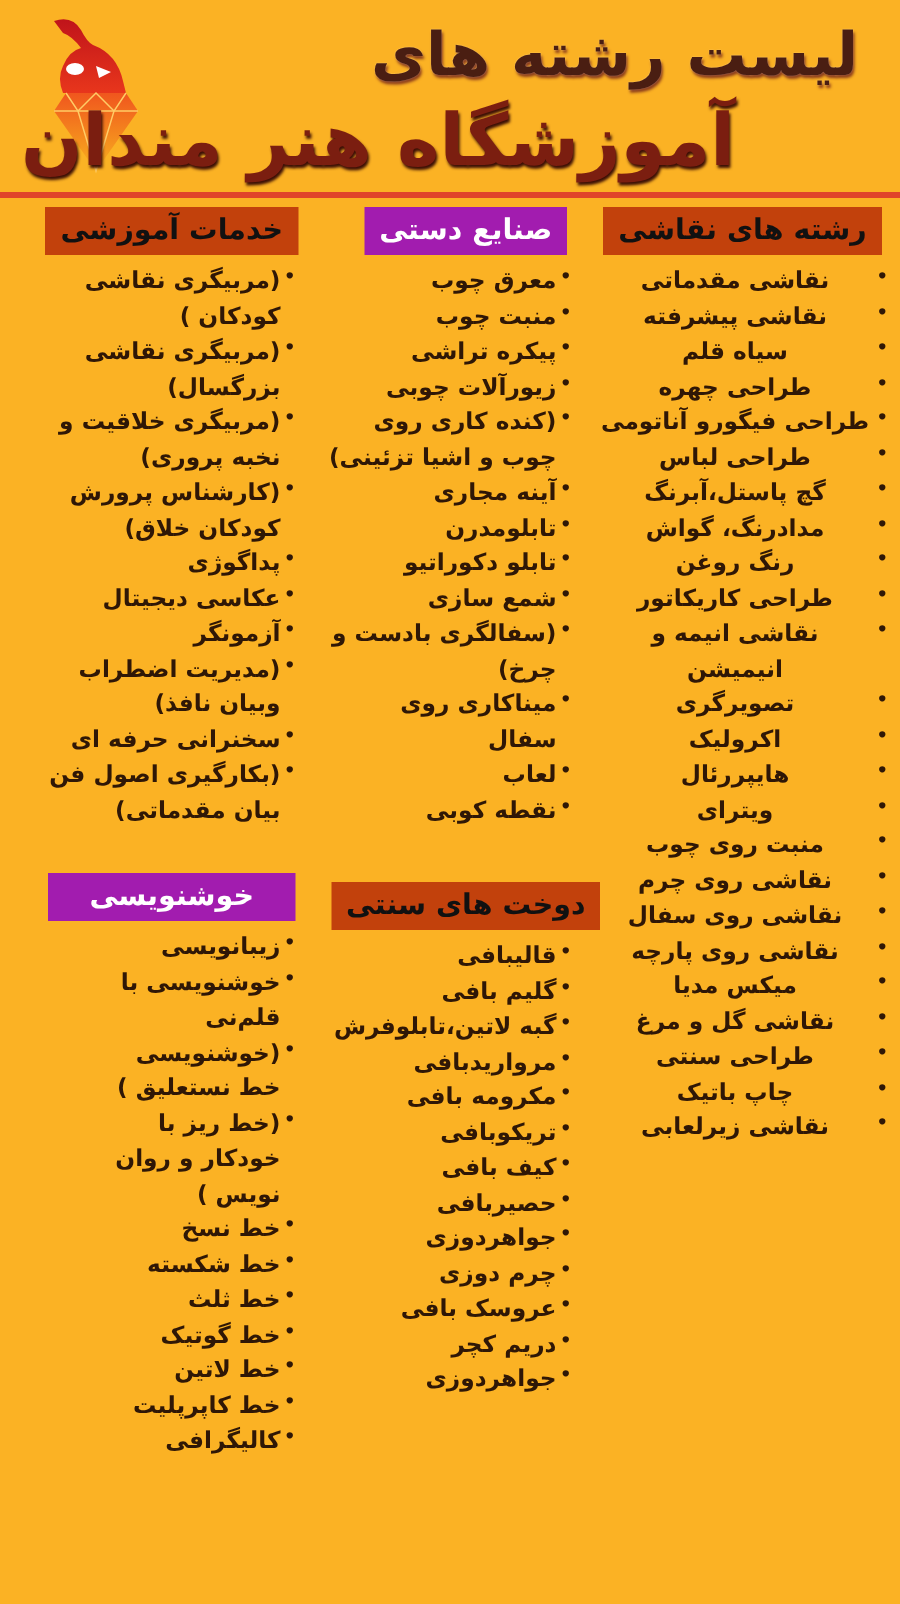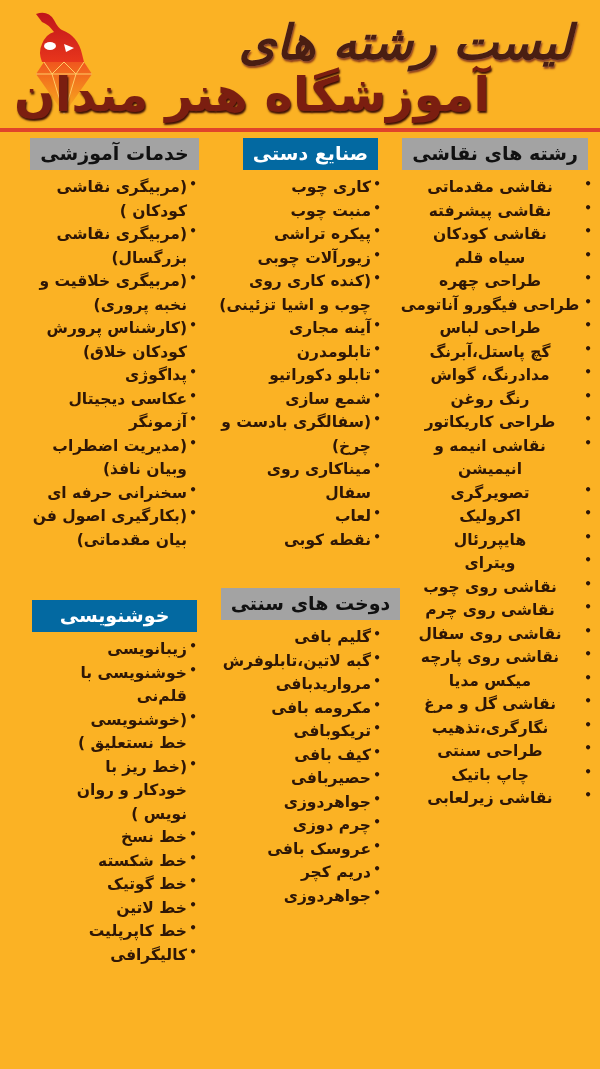--- a/index.html
+++ b/index.html
@@ -7,25 +7,24 @@
       width: 600px; height: 1069px; overflow: hidden;
       background: #FBB224;
       font-family: "DejaVu Sans", sans-serif;
       position: relative;
       direction: rtl;
       color: #2a1608;
     }
     .header { position: absolute; left: 0; top: 0; width: 600px; height: 130px; }
     .title-line1 {
       position: absolute; right: 28px; top: 14px;
-      font-size: 48px; font-weight: bold; letter-spacing: 1px;
+      font-size: 40px; font-weight: bold; letter-spacing: 1px;
       color: #4a1e12;
       text-shadow: 0 0 1px #fff6, 1px 2px 2px #8a3b1c;
       white-space: nowrap;
-      font-style: italic;
     }
     .title-line2 {
       position: absolute; right: 110px; top: 66px;
       font-size: 48px; font-weight: bold; letter-spacing: 1px;
       color: #7b1e10;
       text-shadow: 1px 2px 2px #3a0e06;
       white-space: nowrap;
     }
     .logo { position: absolute; left: 34px; top: 6px; width: 60px; height: 112px; }
     .divider { position: absolute; left: 0; top: 128px; width: 600px; height: 4px; background: #E0442A; }
@@ -34,22 +33,22 @@
     .col-right { right: 10px; width: 190px; margin-left: 36px; }
     .col-mid { right: 197px; width: 185px; }
     .col-left { left: 22px; width: 185px; }
 
     .head-box {
       display: inline-block;
       font-weight: bold; font-size: 19px;
       padding: 4px 10px 6px;
       white-space: nowrap;
     }
-    .head-white { background: #a3a3a3; color: #111; }
-    .head-red { background: #0369a1; color: #ffffff; }
+    .head-white { background: #c2410c; color: #111; }
+    .head-red { background: #a21caf; color: #ffffff; }
     .head-wrap { text-align: center; }
 
     ul.items { list-style: none; margin: 6px 0 0 0; padding: 0; }
     ul.items li {
       font-size: 15.5px; line-height: 23.5px;
       position: relative; padding-right: 8px;
       font-weight: bold; color: #2f1706;
     }
     ul.items li::before {
       content: "•"; position: absolute; right: -2px; top: -3px; font-size: 12px;
@@ -84,69 +83,68 @@
   <div class="title-line1">لیست رشته های</div>
   <div class="title-line2">آموزشگاه هنر مندان</div>
 </div>
 <div class="divider"></div>
 
 <div class="col col-right">
   <div class="head-wrap"><span class="head-box head-white">رشته های نقاشی</span></div>
   <ul class="items">
     <li>نقاشی مقدماتی</li>
     <li>نقاشی پیشرفته</li>
-    <li>نقاشی کودکان</li>
     <li>سیاه قلم</li>
     <li>طراحی چهره</li>
     <li>طراحی فیگورو آناتومی</li>
     <li>طراحی لباس</li>
     <li>گچ پاستل،آبرنگ</li>
     <li>مدادرنگ، گواش</li>
     <li>رنگ روغن</li>
     <li>طراحی کاریکاتور</li>
     <li>نقاشی انیمه و انیمیشن</li>
     <li>تصویرگری</li>
     <li>اکرولیک</li>
     <li>هایپررئال</li>
     <li>ویترای</li>
-    <li>نقاشی روی چوب</li>
+    <li>منبت روی چوب</li>
     <li>نقاشی روی چرم</li>
     <li>نقاشی روی سفال</li>
     <li>نقاشی روی پارچه</li>
     <li>میکس مدیا</li>
     <li>نقاشی گل و مرغ</li>
-    <li>نگارگری،تذهیب</li>
     <li>طراحی سنتی</li>
     <li>چاپ باتیک</li>
     <li>نقاشی زیرلعابی</li>
   </ul>
 </div>
 
 <div class="col col-mid">
   <div class="head-wrap"><span class="head-box head-red">صنایع دستی</span></div>
   <ul class="items" style="padding-right:24px;">
-    <li>کاری چوب</li>
+    <li>معرق چوب</li>
     <li>منبت چوب</li>
     <li>پیکره تراشی</li>
     <li>زیورآلات چوبی</li>
     <li>(کنده کاری روی چوب و اشیا تزئینی)</li>
     <li>آینه مجاری</li>
     <li>تابلومدرن</li>
     <li>تابلو دکوراتیو</li>
     <li>شمع سازی</li>
     <li>(سفالگری بادست و چرخ)</li>
     <li>میناکاری روی سفال</li>
     <li>لعاب</li>
     <li>نقطه کوبی</li>
   </ul>
 </div>
 
 <div class="col col-mid" style="top:588px;">
   <div class="head-wrap"><span class="head-box head-white">دوخت های سنتی</span></div>
   <ul class="items" style="padding-right:24px;">
+    <li>قالیبافی</li>
     <li>گلیم بافی</li>
     <li>گبه لاتین،تابلوفرش</li>
     <li>مرواریدبافی</li>
     <li>مکرومه بافی</li>
     <li>تریکوبافی</li>
     <li>کیف بافی</li>
     <li>حصیربافی</li>
     <li>جواهردوزی</li>
     <li>چرم دوزی</li>
     <li>عروسک بافی</li>
@@ -164,27 +162,28 @@
     <li>(کارشناس پرورش کودکان خلاق)</li>
     <li>پداگوژی</li>
     <li>عکاسی دیجیتال</li>
     <li>آزمونگر</li>
     <li>(مدیریت اضطراب وبیان نافذ)</li>
     <li>سخنرانی حرفه ای</li>
     <li>(بکارگیری اصول فن بیان مقدماتی)</li>
   </ul>
 </div>
 
-<div class="col col-left" style="top:600px;">
+<div class="col col-left" style="top:582px;">
   <div class="head-wrap"><span class="head-box head-red" style="padding:4px 28px 6px;">خوشنویسی</span></div>
   <ul class="items" style="padding-right:12px;margin-left:44px;">
     <li>زیبانویسی</li>
     <li>خوشنویسی با قلم‌نی</li>
     <li>(خوشنویسی خط نستعلیق )</li>
     <li>(خط ریز با خودکار و روان نویس )</li>
     <li>خط نسخ</li>
     <li>خط شکسته</li>
+    <li>خط ثلث</li>
     <li>خط گوتیک</li>
     <li>خط لاتین</li>
     <li>خط کاپرپلیت</li>
     <li>کالیگرافی</li>
   </ul>
 </div>
 
 </body></html>

